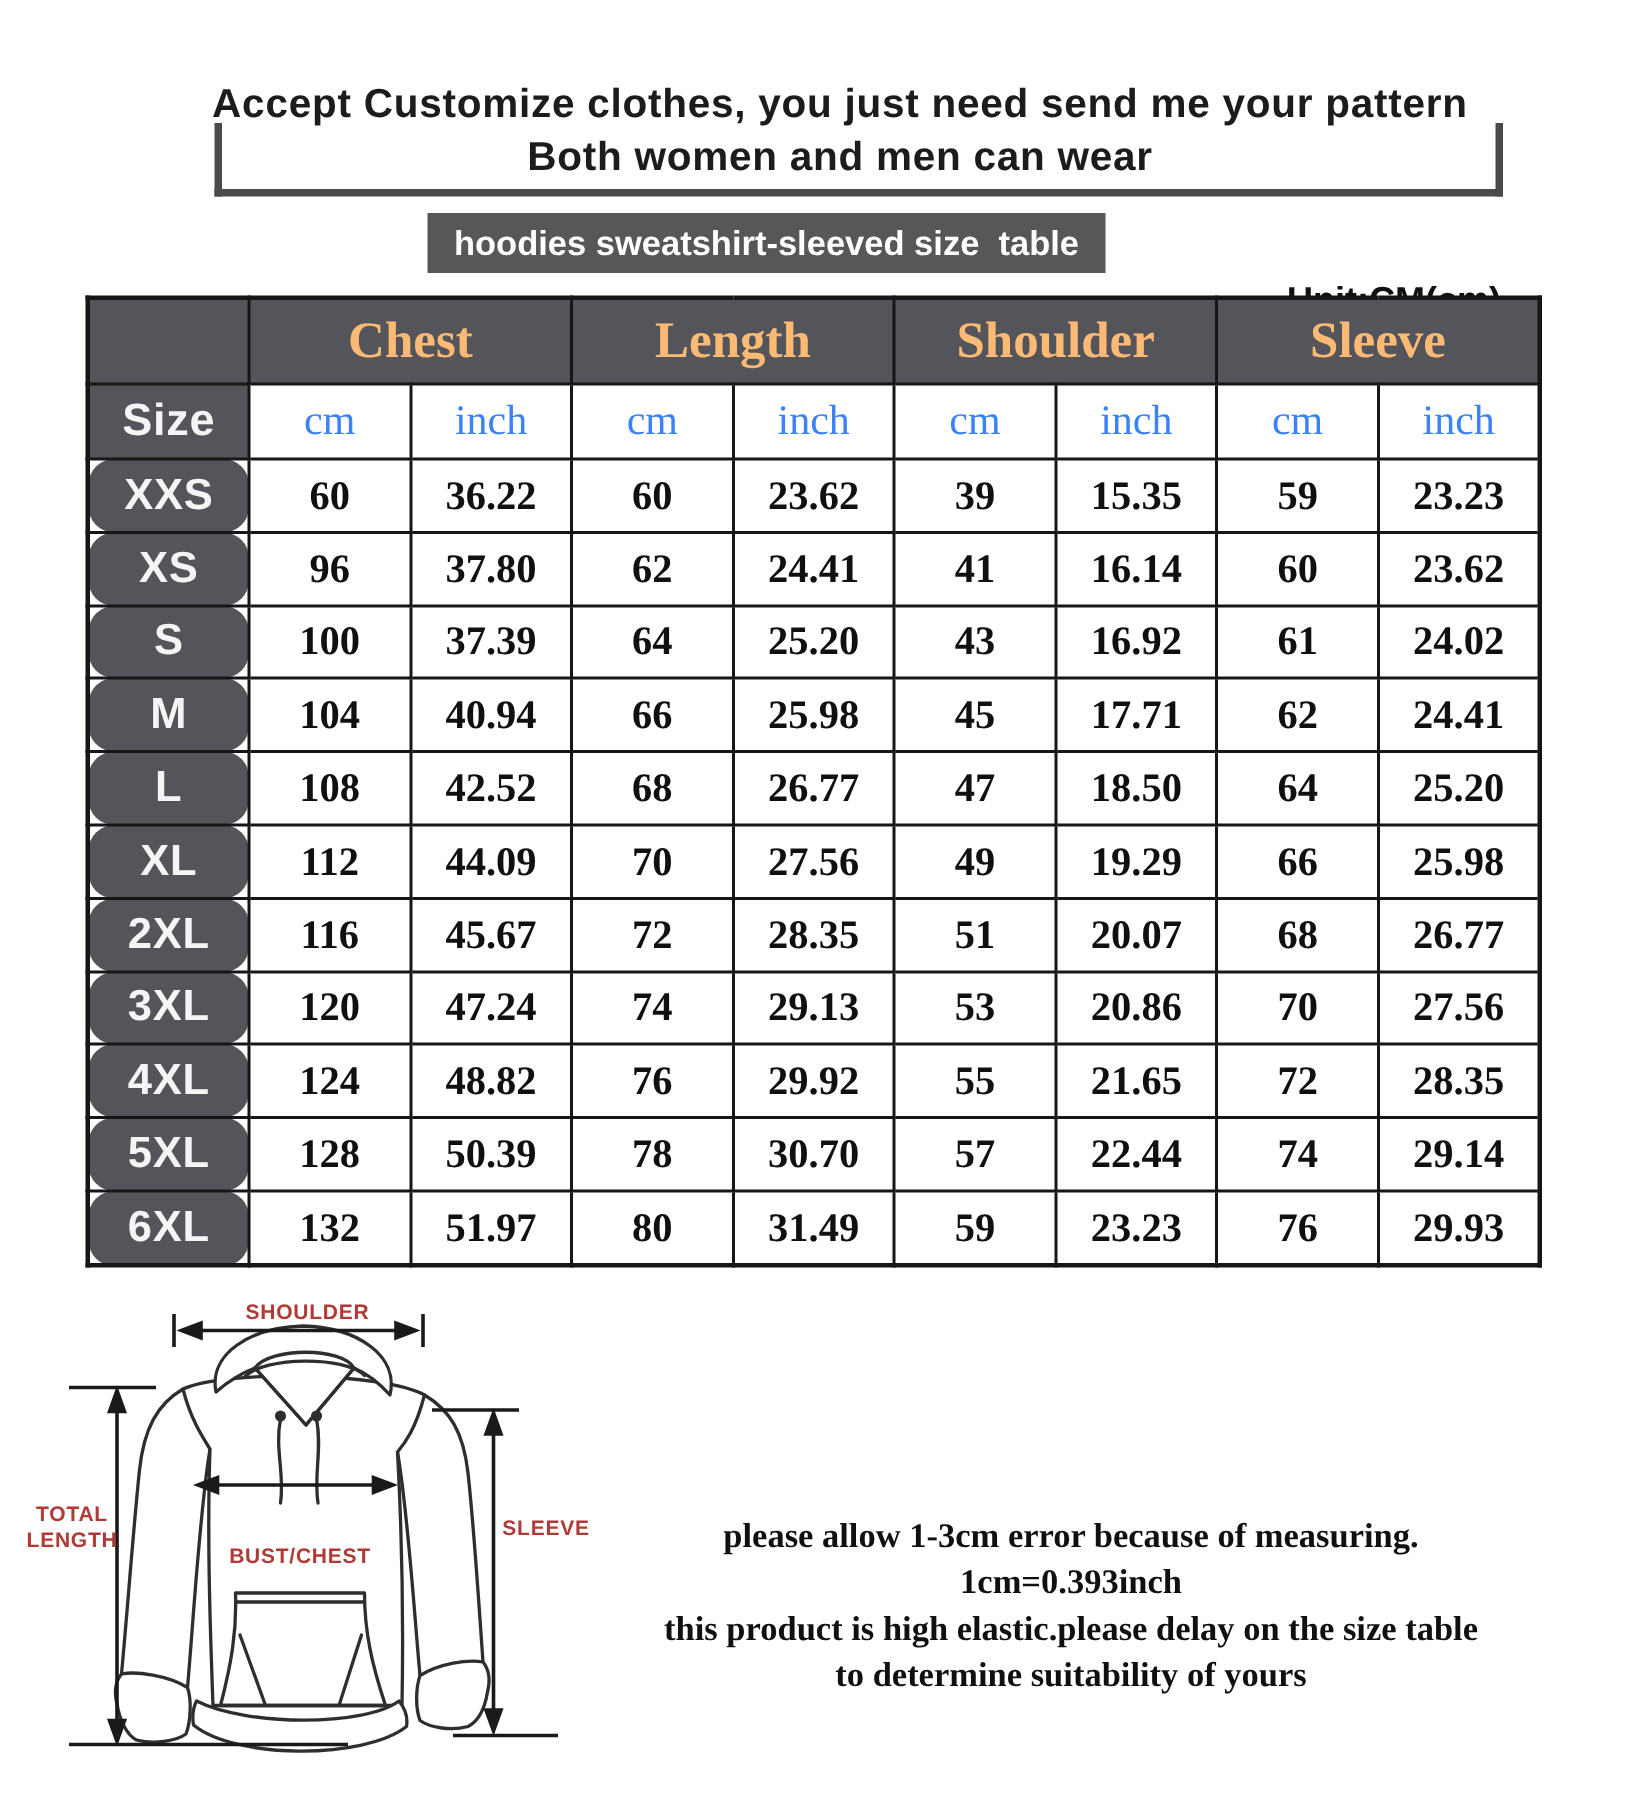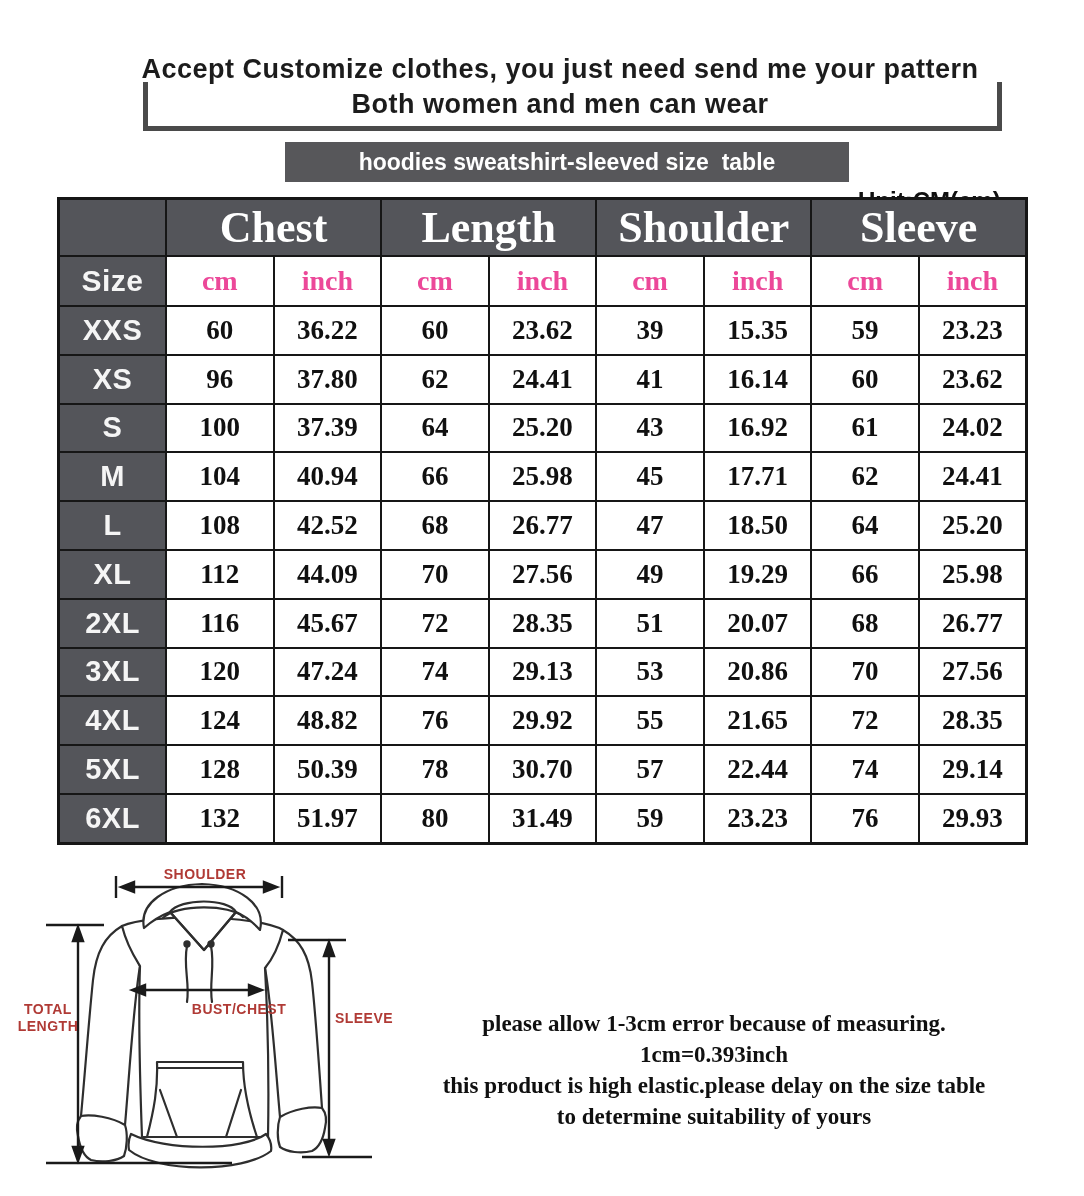--- a/index.html
+++ b/index.html
@@ -14,61 +14,61 @@
   }
   .banner-line.l1{top:54px;}
   .banner-line.l2{top:89px;}
   .banner-bracket{
     position:absolute;left:143px;top:82px;width:849px;height:44px;
     border-left:5px solid #4a4a4a;border-right:5px solid #4a4a4a;border-bottom:5px solid #4a4a4a;
     z-index:1;
   }
   
   .title-bar{
-    position:absolute;left:285px;top:142px;width:564px;height:40px;
+    position:absolute;left:285px;top:142px;width:452px;height:40px;
     background:#57575a;display:flex;align-items:center;justify-content:center;
   }
   .title-bar span{color:#fff;font-weight:bold;font-size:23px;white-space:pre;}
   .unit-label{
     position:absolute;left:858px;top:147px;width:170px;
     font-weight:bold;font-size:24px;color:#101010;text-align:left;margin-top:40px;
   }
   
   .table-wrap{position:absolute;left:57px;top:197px;width:971px;height:648px;}
   table.size-table{
     width:100%;height:100%;border-collapse:collapse;table-layout:fixed;
     border:3px solid #161616;
   }
   table.size-table th,table.size-table td{
     border:2px solid #161616;text-align:center;vertical-align:middle;padding:0;
   }
   .dark{background:#54555a;color:#f5f5f5;}
   th.group{
     font-family:"Liberation Serif","DejaVu Serif",serif;
-    font-size:44px;font-weight:bold;color:#ffffff;height:55px;
+    font-size:34px;font-weight:bold;color:#fdba74;height:55px;
   }
   th.size-head{font-size:30px;font-weight:bold;height:48px;letter-spacing:.5px;margin-top:28px;}
   th.unit-head{
-    background:#fff;color:#ec4899;font-family:"Liberation Serif","DejaVu Serif",serif;
-    font-size:28px;font-weight:bold;
-  }
-  th.size-label{font-size:29px;font-weight:bold;letter-spacing:.5px;}
+    background:#fff;color:#3b82f6;font-family:"Liberation Serif","DejaVu Serif",serif;
+    font-size:28px;font-weight:normal;
+  }
+  th.size-label{font-size:29px;font-weight:bold;letter-spacing:.5px;border-radius:17px;}
   td.val{
     background:#fff;font-family:"Liberation Serif","DejaVu Serif",serif;
     font-size:27px;font-weight:bold;color:#101010;
   }
   
   .diagram-svg{position:absolute;left:0;top:858px;width:430px;height:338px;}
   .diag-label{
     position:absolute;color:#b03a35;font-weight:bold;font-size:14px;
     letter-spacing:.5px;text-align:center;line-height:17px;z-index:3;
   }
   .lbl-shoulder{left:155px;top:866px;width:100px;}
   .lbl-total{left:8px;top:1001px;width:80px;}
-  .lbl-bust{left:150px;top:1001px;width:100px;margin-left:39px;}
+  .lbl-bust{left:150px;top:1029px;width:100px;}
   .lbl-sleeve{left:333px;top:1010px;width:62px;}
   
   .notes{
     position:absolute;left:408px;top:1008px;width:612px;text-align:center;
     font-family:"Liberation Serif","DejaVu Serif",serif;font-weight:bold;
     font-size:23px;line-height:31px;color:#101010;
   }
 </style>
 </head>
 <body>

